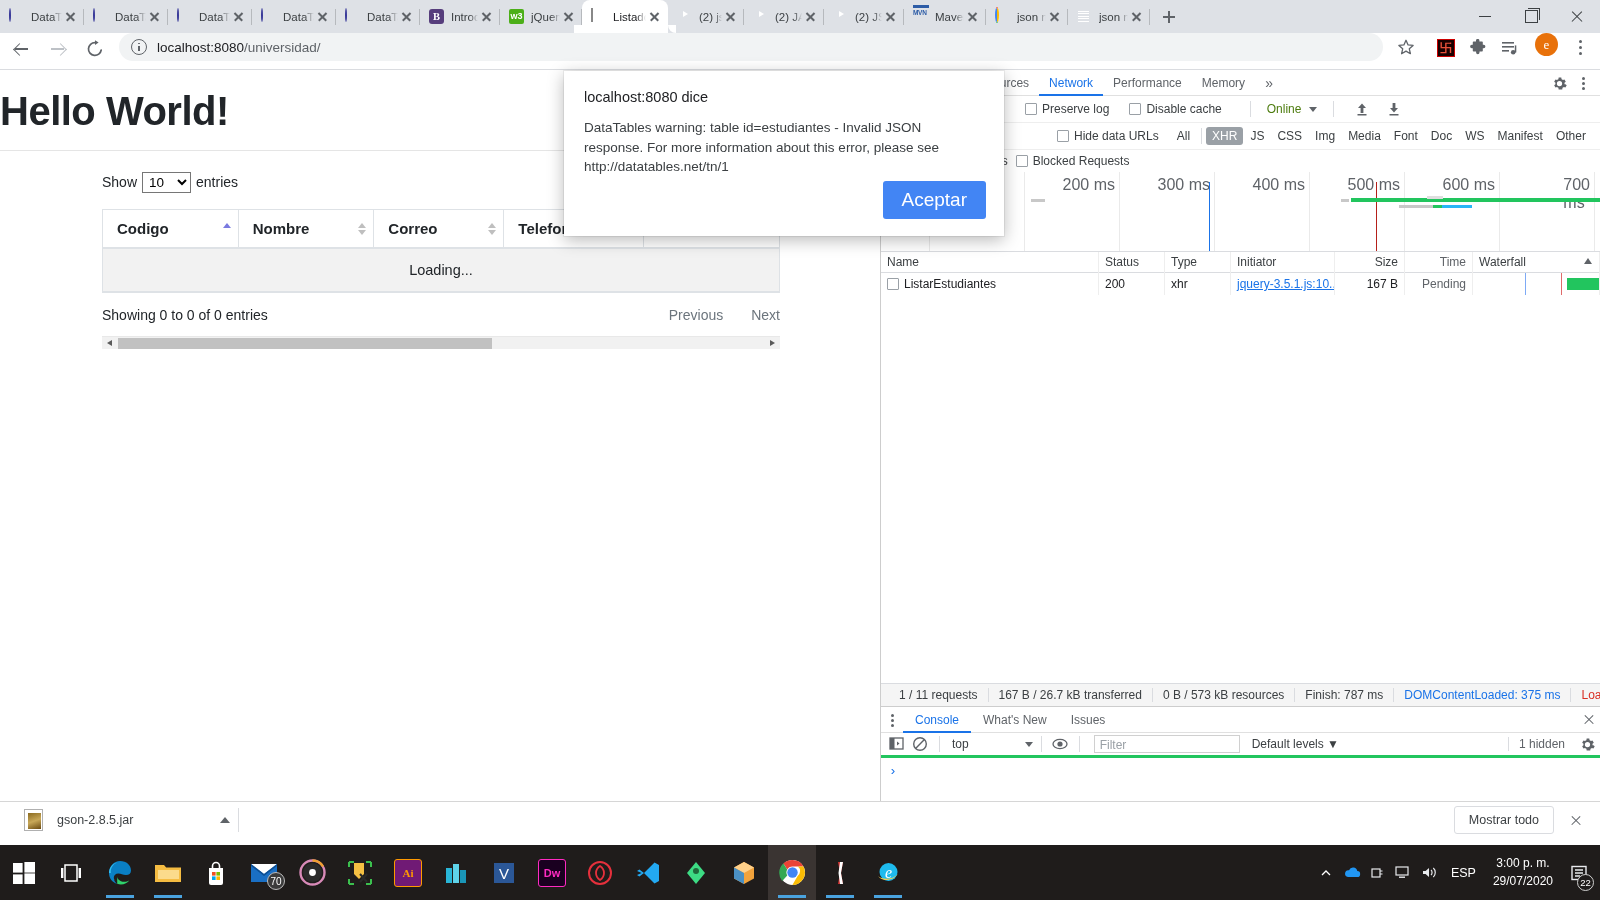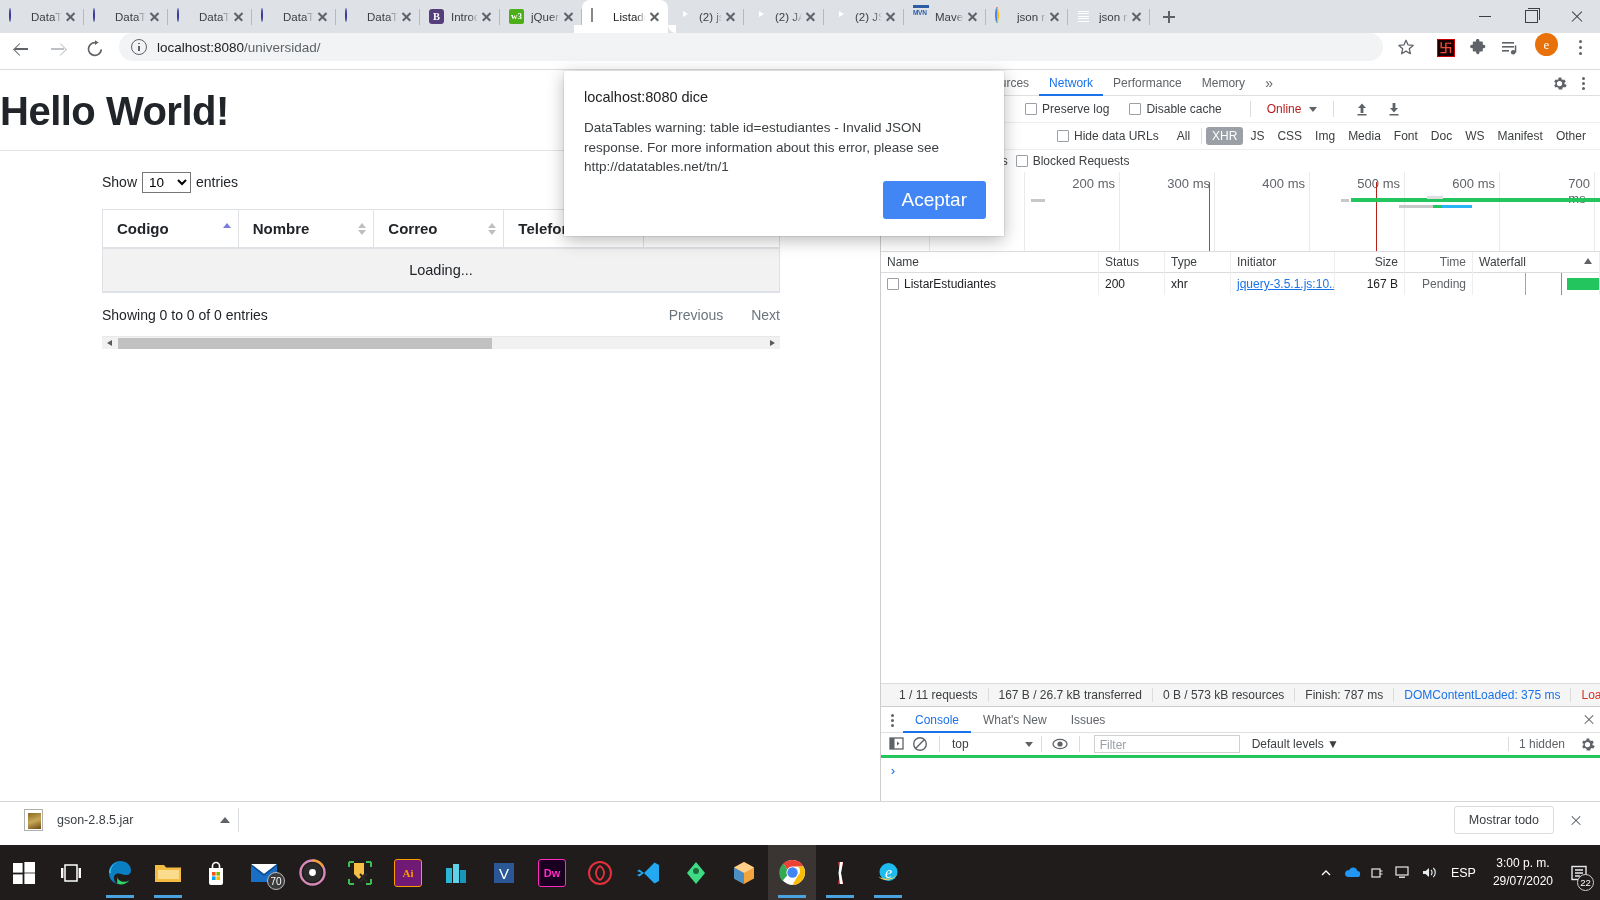--- a/index.html
+++ b/index.html
@@ -49,21 +49,21 @@
   .tab.active::after { right:-8px; border-bottom-left-radius:8px; }
 
   
   .fav-datatables { width:15px; height:15px; border-radius:50%;
     background: radial-gradient(circle at 35% 30%, #8a8ae0 0%, #5b5bc4 45%, #2d2d8f 100%);
     border:1px solid #3a3a9a; }
   .fav-bootstrap { width:15px; height:15px; background:#563d7c; border-radius:3px;
     color:#fff; font-size:10.5px; font-weight:bold; display:flex; align-items:center; justify-content:center;
     font-family:"Liberation Serif", serif; }
   .fav-w3 { width:15px; height:15px; background:#4caf19; border-radius:2px; color:#fff;
-    font-size:9px; font-weight:bold; display:flex; align-items:center; justify-content:center;font-family:Liberation Serif, serif; }
+    font-size:9px; font-weight:bold; display:flex; align-items:center; justify-content:center; }
   .fav-listado { width:15px; height:15px; background:#fff; border:1px solid #888;
     background-image:linear-gradient(135deg,#c8a020 0%,#e0c070 30%,#806020 60%,#40301a 100%); }
   .fav-yt { width:15px; height:11px; background:#ff0000; border-radius:3px; position:relative; }
   .fav-yt::after { content:""; position:absolute; left:5.5px; top:2.5px;
     border-left:5px solid #fff; border-top:3px solid transparent; border-bottom:3px solid transparent; }
   .fav-mvn { width:16px; height:13px; background:#fff; position:relative; }
   .fav-mvn::before { content:"MVN"; position:absolute; left:0; top:0; font-size:6.5px; font-weight:bold;
     color:#2d5ca6; letter-spacing:-0.3px; }
   .fav-mvn::after { content:""; position:absolute; left:0; bottom:1px; width:16px; height:3px; background:#2d5ca6; }
   .fav-google { width:15px; height:15px; border-radius:50%; background:#fff; position:relative;
@@ -181,29 +181,29 @@
   .gear-icon { width:15px; height:15px; margin:0 9px; position:relative; }
   .kebab { width:14px; height:20px; position:relative; margin-right:4px; }
   .kebab i { position:absolute; left:6px; width:3px; height:3px; background:#5f6368; border-radius:50%; }
   .kebab i:nth-child(1){top:4px;} .kebab i:nth-child(2){top:9px;} .kebab i:nth-child(3){top:14px;}
   #dt-netbar1 { height:27px; display:flex; align-items:center; border-bottom:1px solid #eee; padding-left:6px; gap:8px; }
   #dt-netbar2 { height:27px; display:flex; align-items:center; border-bottom:1px solid #eee; padding-left:6px; }
   #dt-netbar3 { height:22px; display:flex; align-items:center; padding-left:6px; }
   .cb { width:12px; height:12px; border:1px solid #9aa0a6; background:#fff; flex:0 0 12px; margin-right:5px; border-radius:1px; }
   .chklabel { display:flex; align-items:center; margin-right:12px; color:#3c4043; font-size:12px; white-space:nowrap; }
   .vsep { width:1px; height:16px; background:#dadce0; margin:0 8px; }
-  .sel-online { display:flex; align-items:center; color:#b91c1c; }
+  .sel-online { display:flex; align-items:center; color:#4d7c0f; }
   .caret { width:0; height:0; border-left:4px solid transparent; border-right:4px solid transparent;
     border-top:5px solid #5f6368; margin-left:8px; }
   .updown { width:16px; height:16px; margin:0 4px; position:relative; }
   .ftype { padding:2px 6px; border-radius:3px; color:#3c4043; font-size:12px; margin-right:1px; white-space:nowrap; }
   .ftype.active { background:#9aa0a6; color:#fff; }
   #timeline { position:relative; height:80px; border-bottom:1px solid #dadce0; background:#fff; margin-top:0; }
   .tl-grid { position:absolute; top:0; bottom:0; width:1px; background:#eaeaea; }
-  .tl-label { position:absolute; top:4px; font-size:13px; color:#5f6368; transform:translateX(-100%); padding-right:4px; }
+  .tl-label { position:absolute; top:4px; font-size:16px; color:#5f6368; transform:translateX(-100%); padding-right:4px; }
   .tl-bar { position:absolute; height:3px; }
   .tl-vline { position:absolute; top:10px; bottom:0; width:1px; }
   #net-table { width:100%; }
   #net-head { height:21px; display:flex; align-items:center; border-bottom:1px solid #dadce0;
     font-size:12px; color:#3c4043; background:#fff; }
   #net-head > div, #net-row > div { padding:0 6px; overflow:hidden; white-space:nowrap; border-right:1px solid #eee; height:21px; line-height:21px; }
   #net-row { height:22px; display:flex; align-items:center; font-size:12px; color:#202124; }
   #net-row > div { height:22px; line-height:22px; }
   .col-name { flex:0 0 218px; display:flex !important; align-items:center; }
   .col-status { flex:0 0 66px; }

